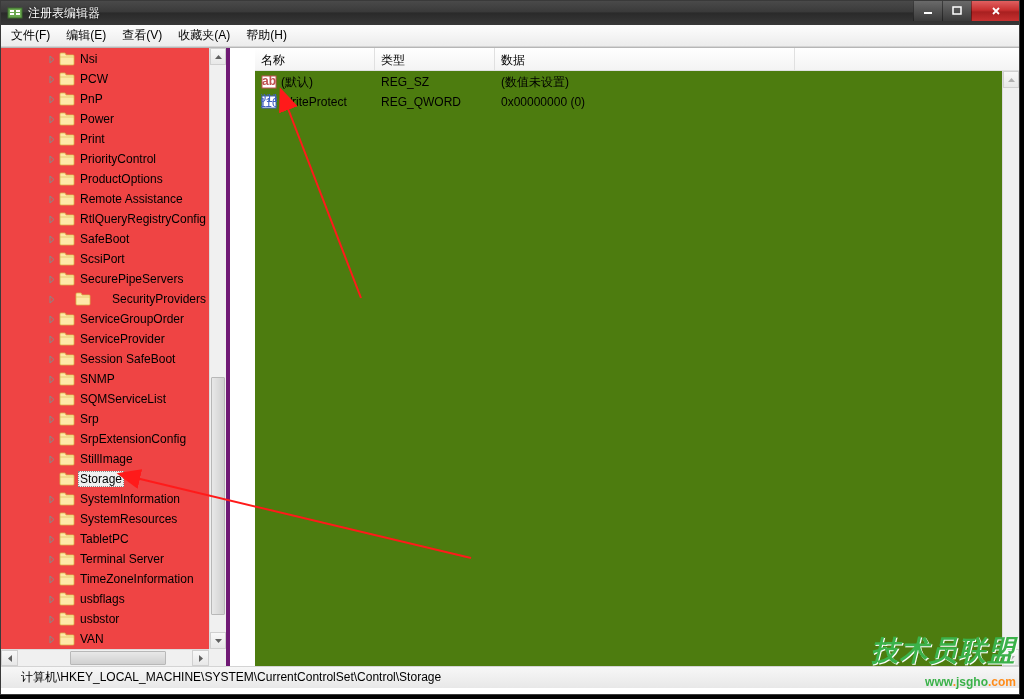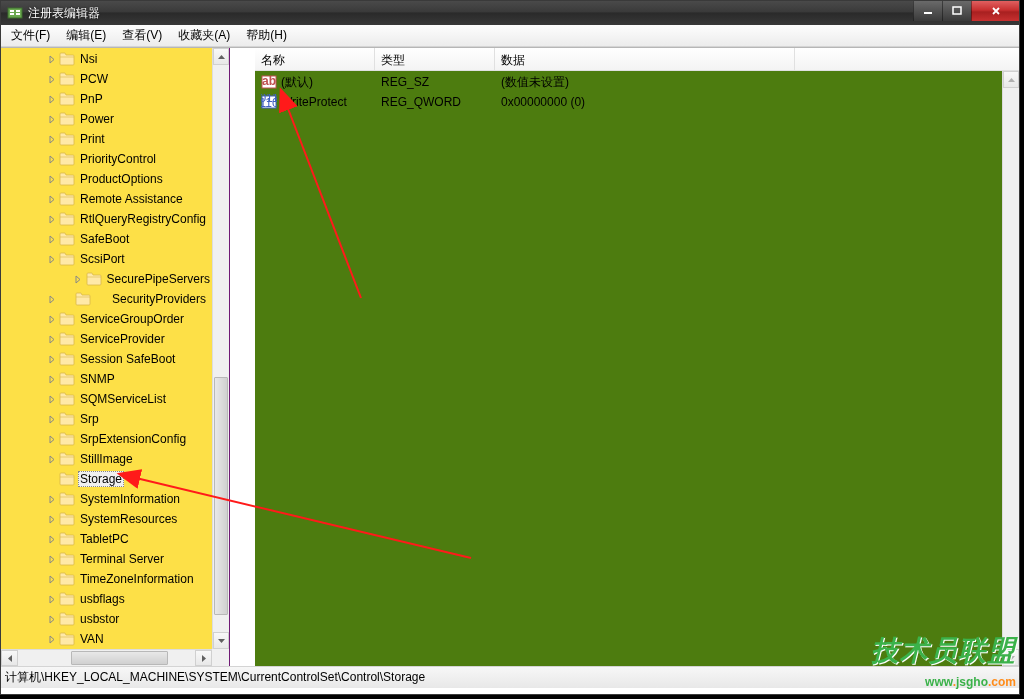--- a/index.html
+++ b/index.html
@@ -8,21 +8,21 @@
 .titlebar { height: 24px; background: linear-gradient(to bottom, #4a4a4a 0%, #3a3a3a 45%, #2a2a2a 50%, #383838 100%); display: flex; align-items: center; padding-left: 6px; color: #fff; position: relative; }
 .titlebar .appicon { width: 16px; height: 16px; margin-right: 5px; }
 .titlebar .title { font-size: 12px; text-shadow: 0 0 2px #000; }
 .winbtns { position: absolute; right: 0; top: 0; display: flex; height: 20px; }
 .winbtn { width: 29px; height: 20px; display: flex; align-items: center; justify-content: center; border-left: 1px solid rgba(0,0,0,0.4); background: linear-gradient(to bottom, #6a6a6a, #3a3a3a); border-bottom-left-radius: 0; }
 .winbtn.close { width: 48px; background: linear-gradient(to bottom, #e06060, #c83030 45%, #a82020 55%, #c83030); border-top-right-radius: 0; }
 .winbtn svg { width: 12px; height: 10px; }
 .menubar { height: 22px; background: linear-gradient(to bottom, #fdfdfd, #ececec); border-bottom: 1px solid #d4d4d4; display: flex; align-items: center; padding-left: 2px; }
 .menuitem { padding: 3px 8px; cursor: default; }
 .client { display: flex; height: calc(100% - 30px - 22px - 22px); border-top: 1px solid #b6b6b6; position: relative; }
-.tree-pane { width: 229px; height: 100%; overflow: hidden; border-right: 1px solid #701a75; position: relative; background: #fde047; }
+.tree-pane { width: 229px; height: 100%; overflow: hidden; border-right: 4px solid #701a75; position: relative; background: #ef4444; }
 .tree-scroll { position: absolute; left: 0; top: 0; right: 17px; bottom: 17px; overflow: hidden; }
 .tree { padding: 1px 0; }
 .tree-item { display: flex; align-items: center; height: 20px; white-space: nowrap; cursor: default; }
 .tree-expander { width: 14px; height: 14px; display: flex; align-items: center; justify-content: center; flex-shrink: 0; }
 .tree-expander svg { width: 9px; height: 9px; }
 .folder-icon { width: 16px; height: 14px; margin-right: 3px; flex-shrink: 0; }
 .tree-label { padding: 1px 2px; }
 .tree-label.selected { border: 1px dotted #888; background: #f0f0f0; padding: 0 1px; }
 .vscroll { position: absolute; right: 0; top: 0; width: 17px; bottom: 17px; background: #f0f0f0; border-left: 1px solid #dcdcdc; }
 .vscroll .btn { height: 17px; background: linear-gradient(to bottom, #f8f8f8, #e8e8e8); border: 1px solid #d0d0d0; display: flex; align-items: center; justify-content: center; }
@@ -35,21 +35,21 @@
 .hscroll .thumb { position: absolute; top: 1px; bottom: 1px; background: linear-gradient(to bottom, #e8e8e8, #d0d0d0); border: 1px solid #b8b8b8; border-radius: 1px; }
 .scroll-corner { position: absolute; right: 0; bottom: 0; width: 17px; height: 17px; background: #f0f0f0; }
 .list-pane { flex: 1; height: 100%; background: #4d7c0f; position: relative; overflow: hidden; margin-left: 25px; }
 .list-header { height: 23px; display: flex; border-bottom: 1px solid #e0e0e0; background: linear-gradient(to bottom, #fff, #f4f4f4); }
 .col-h { border-right: 1px solid #e0e0e0; padding: 4px 6px; cursor: default; }
 .list-body { padding: 1px 0; }
 .list-row { display: flex; height: 20px; align-items: center; }
 .cell { padding: 0 6px; display: flex; align-items: center; overflow: hidden; }
 .val-icon { width: 16px; height: 16px; margin-right: 4px; flex-shrink: 0; }
 .list-vscroll { position: absolute; right: 0; top: 23px; bottom: 0; width: 17px; background: #f0f0f0; border-left: 1px solid #dcdcdc; }
-.statusbar { height: 22px; background: linear-gradient(to bottom, #f7f7f7, #e8e8e8); border-top: 1px solid #d4d4d4; display: flex; align-items: center; padding-left: 4px; font-size: 12px; }
+.statusbar { height: 22px; background: linear-gradient(to bottom, #f7f7f7, #e8e8e8); border-top: 1px solid #d4d4d4; display: flex; align-items: center; padding-left: 20px; font-size: 12px; }
 .annot-arrows { position: absolute; pointer-events: none; }
 .watermark { position: absolute; right: 8px; bottom: 8px; text-align: right; pointer-events: none; }
 .watermark .l1 { font-size: 28px; font-weight: bold; font-style: italic; color: #3bb24a; letter-spacing: 1px; text-shadow: 1px 1px 0 #fff; }
 .watermark .l2 { font-size: 18px; font-weight: bold; color: #3bb24a; }
 .watermark .l2 .dot { color: #ff8c1a; }
 .watermark .l2 .com { color: #ff8c1a; }
 </style>
 </head>
 <body>
 
@@ -219,21 +219,21 @@
                 <svg viewBox="0 0 9 9">
                   <path d="M2 1 L6 4.5 L2 8 Z" fill="none" stroke="#888" stroke-width="1"></path>
                 </svg>
               </span>
               <svg class="folder-icon" viewBox="0 0 16 14">
                 <path d="M1 3 L1 12 Q1 13 2 13 L14 13 Q15 13 15 12 L15 4 Q15 3 14 3 L7 3 L6 1 L2 1 Q1 1 1 2 Z" fill="#ffe9a8" stroke="#d9b84a" stroke-width="0.8"></path>
                 <path d="M1 5 L15 5" stroke="#d9b84a" stroke-width="0.6"></path>
               </svg>
               <span class="tree-label">ScsiPort</span>
             </div>
-            <div class="tree-item" style="padding-left: 44px; justify-content: flex-end;">
+            <div class="tree-item" style="padding-left: 44px;">
               <span class="tree-expander">
                 <svg viewBox="0 0 9 9">
                   <path d="M2 1 L6 4.5 L2 8 Z" fill="none" stroke="#888" stroke-width="1"></path>
                 </svg>
               </span>
               <svg class="folder-icon" viewBox="0 0 16 14">
                 <path d="M1 3 L1 12 Q1 13 2 13 L14 13 Q15 13 15 12 L15 4 Q15 3 14 3 L7 3 L6 1 L2 1 Q1 1 1 2 Z" fill="#ffe9a8" stroke="#d9b84a" stroke-width="0.8"></path>
                 <path d="M1 5 L15 5" stroke="#d9b84a" stroke-width="0.6"></path>
               </svg>
               <span class="tree-label">SecurePipeServers</span>

